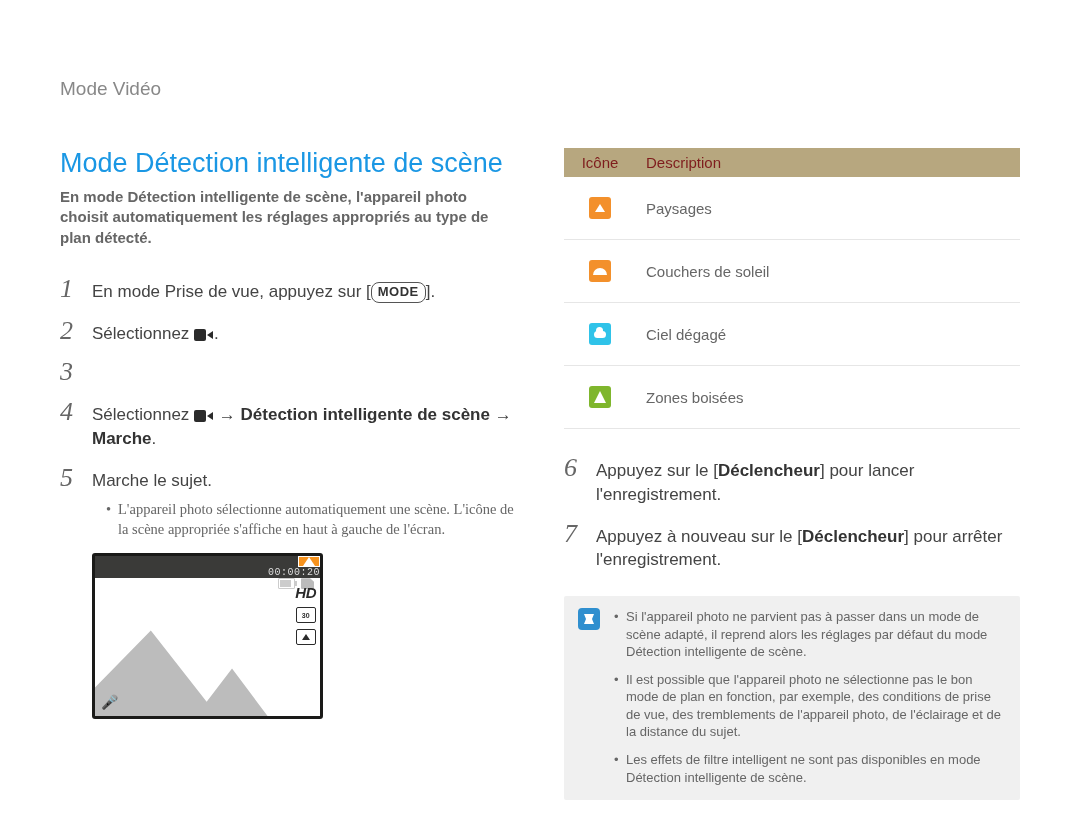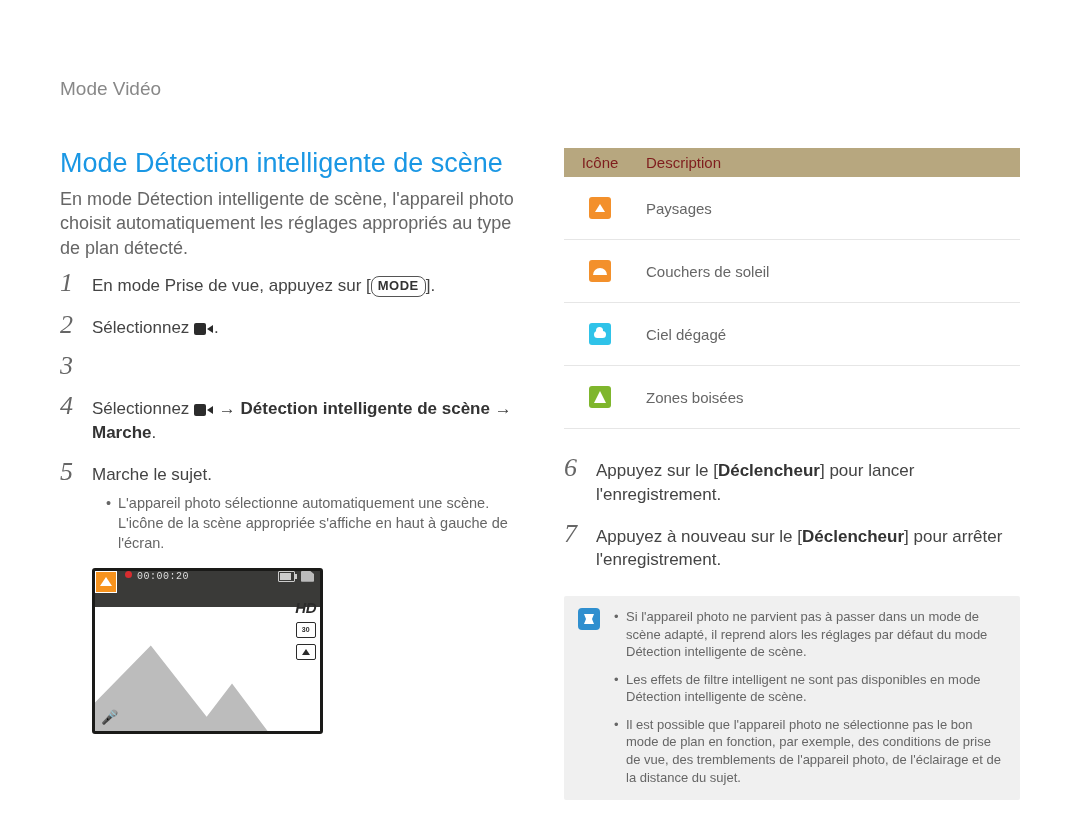--- a/index.html
+++ b/index.html
@@ -50,25 +50,25 @@
     flex: 1 1 0;
     min-width: 0;
   }
   h1.page-title {
     color: var(--accent);
     font-size: 27px;
     font-weight: 400;
     margin: 0 0 8px 0;
   }
   .intro {
-    font-size: 18px;
+    font-size: 15px;
     line-height: 1.35;
     color: var(--muted);
-    margin-bottom: 10px;
-    font-weight: 400;
+    margin-bottom: 28px;
+    font-weight: 700;
   }
   ol.steps {
     list-style: none;
     padding: 0;
     margin: 0;
   }
   ol.steps > li {
     display: flex;
     align-items: baseline;
     gap: 14px;
@@ -91,20 +91,21 @@
     list-style: none;
     margin: 6px 0 0 0;
     padding: 0 0 0 14px;
   }
   .sublist li {
     position: relative;
     font-size: 14.5px;
     color: var(--muted);
     line-height: 1.4;
     padding-left: 12px;
+    font-family: Liberation Serif, serif;
   }
   .sublist li::before {
     content: "•";
     position: absolute;
     left: 0;
     top: 0;
     color: var(--muted);
   }
 
   
@@ -156,27 +157,28 @@
     height: 160px;
     border: 3px solid var(--lcd-border);
     border-radius: 3px;
     position: relative;
     background: #fff;
     overflow: hidden;
   }
   .lcd-topbar {
     position: absolute;
     top: 0; left: 0; right: 0;
-    height: 36px;
+    height: 22px;
     background: #3a3a38;
     display: flex;
-    align-items: flex-start;
+    align-items: flex-end;
     color: #ddd;
     font-family: "Courier New", monospace;
     font-size: 9px;
+    flex-direction: column;
   }
   .scene-badge {
     width: 22px; height: 22px;
     background: var(--scene-orange-bg);
     display: flex;
     align-items: center;
     justify-content: center;
     border: 1px solid #fff;
     box-sizing: border-box;
   }
@@ -523,20 +525,20 @@
       </ol>
 
       <div class="note">
         <span class="note-badge">
           <svg width="14" height="14" viewBox="0 0 14 14">
               <path fill="#fff" d="M2 2 L12 2 L10 7 L12 12 L2 12 L4 7 Z"></path>
             </svg>
         </span>
         <ul>
           <li>Si l'appareil photo ne parvient pas à passer dans un mode de scène adapté, il reprend alors les réglages par défaut du mode Détection intelligente de scène.</li>
+          <li>Il est possible que l'appareil photo ne sélectionne pas le bon mode de plan en fonction, par exemple, des conditions de prise de vue, des tremblements de l'appareil photo, de l'éclairage et de la distance du sujet.</li>
           <li>Les effets de filtre intelligent ne sont pas disponibles en mode Détection intelligente de scène.</li>
-          <li>Il est possible que l'appareil photo ne sélectionne pas le bon mode de plan en fonction, par exemple, des conditions de prise de vue, des tremblements de l'appareil photo, de l'éclairage et de la distance du sujet.</li>
         </ul>
       </div>
     </div>
   </div>
 
 </div>
 
 </body></html>

